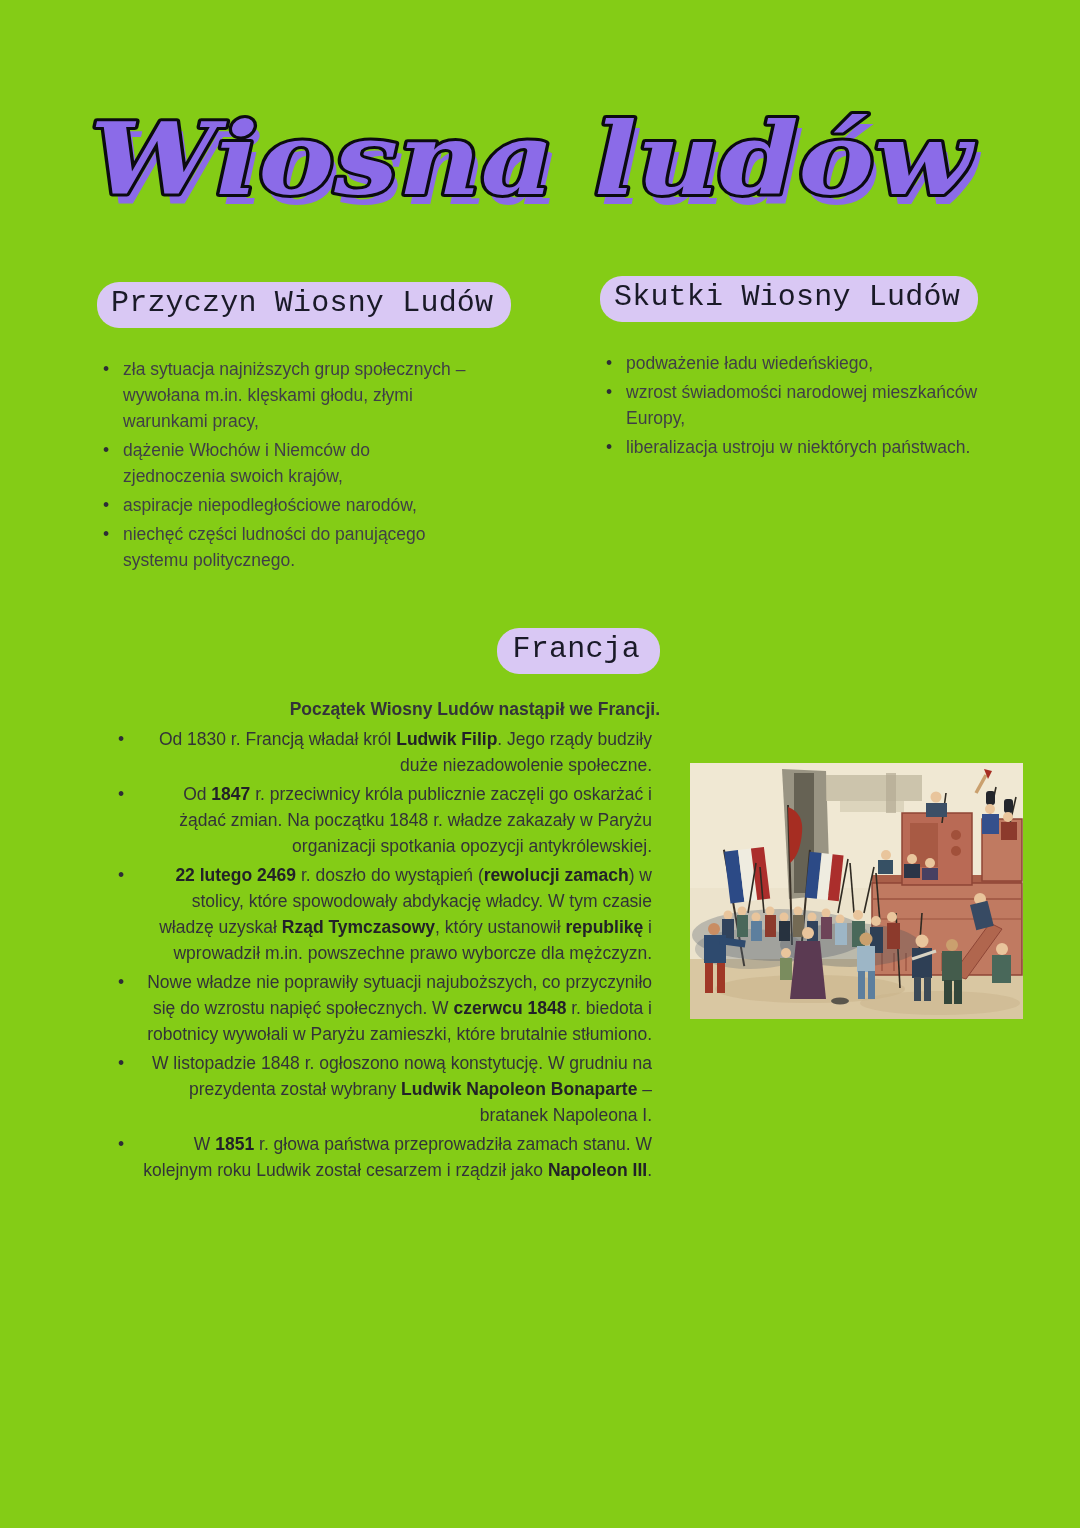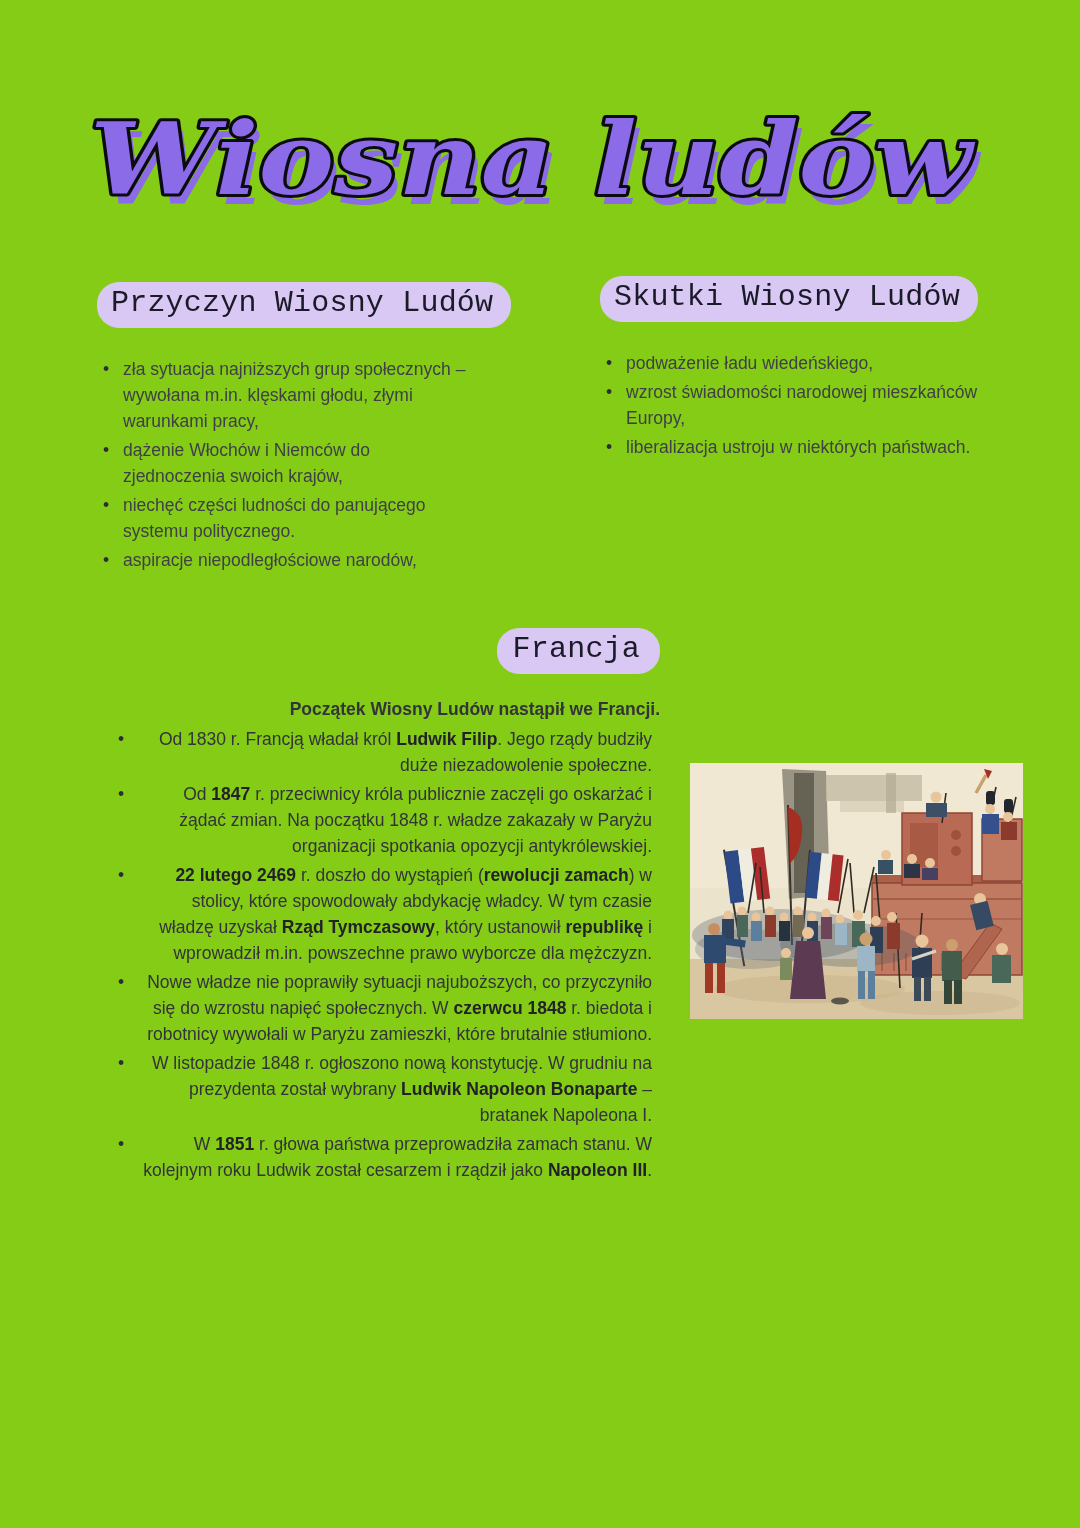--- a/index.html
+++ b/index.html
@@ -109,22 +109,22 @@
       <text class="title-shadow" x="11" y="106" font-size="100" textLength="882" lengthAdjust="spacingAndGlyphs" fill="#8b6be8">Wiosna ludów</text>
       <text class="title-main" x="5" y="96" font-size="100" textLength="882" lengthAdjust="spacingAndGlyphs" fill="#8b6be8" stroke="#0b0b10" stroke-width="6">Wiosna ludów</text>
     </svg>
   </div>
 
   <section class="col-causes">
     <span class="pill">Przyczyn Wiosny Ludów</span>
     <ul class="bullets">
         <li><span>zła sytuacja najniższych grup społecznych – wywołana m.in. klęskami głodu, złymi warunkami pracy,</span></li>
         <li><span>dążenie Włochów i Niemców do zjednoczenia swoich krajów,</span></li>
+        <li><span>aspiracje niepodległościowe narodów,</span></li>
         <li><span>niechęć części ludności do panującego systemu politycznego.</span></li>
-        <li><span>aspiracje niepodległościowe narodów,</span></li>
       </ul>
   </section>
 
   <section class="col-effects">
     <span class="pill">Skutki Wiosny Ludów</span>
     <ul class="bullets">
         <li><span>podważenie ładu wiedeńskiego,</span></li>
         <li><span>wzrost świadomości narodowej mieszkańców Europy,</span></li>
         <li><span>liberalizacja ustroju w niektórych państwach.</span></li>
       </ul>

